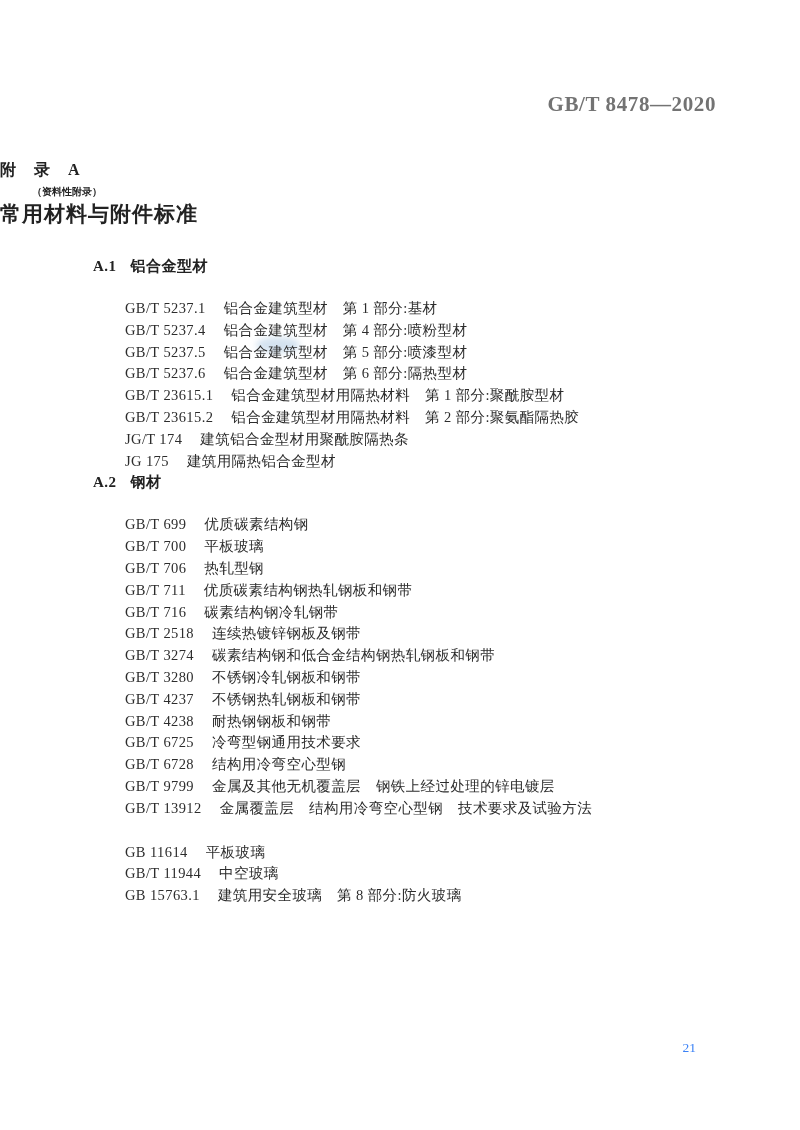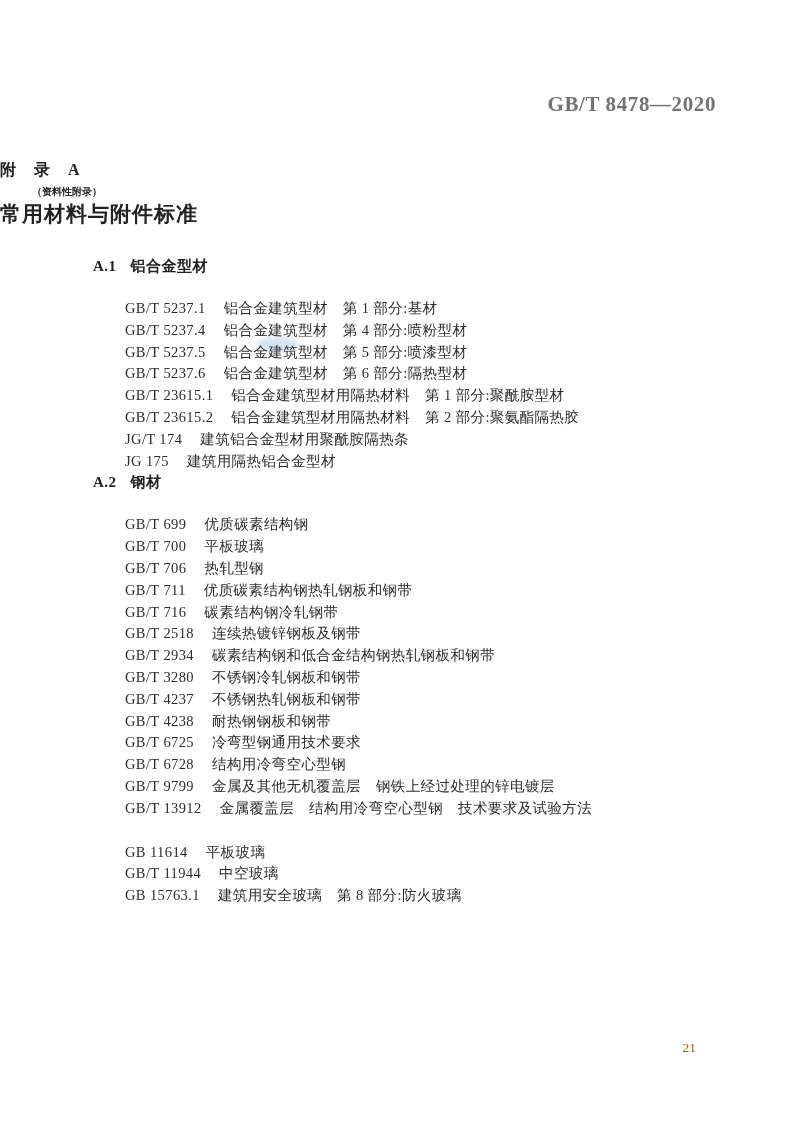--- a/index.html
+++ b/index.html
@@ -102,21 +102,21 @@
     border-radius: 50%;
     opacity: 0.5;
     filter: blur(3px);
     z-index: 1;
   }
   .page-number {
     position: absolute;
     top: 1040px;
     right: 104px;
     font-size: 13.5px;
-    color: #a16207;
+    color: #3b82f6;
     z-index: 2;
   }
 </style>
 </head>
 <body>
 
 <div class="page">
 
   <div class="header-code">GB/T 8478—2020</div>
 
@@ -144,21 +144,21 @@
       </section>
       <section class="section">
         <h2 class="sec-heading"><span class="sec-num">A.2</span><span class="sec-title">钢材</span></h2>
         <ul class="std-list">
           <li class="std-item"><span class="std-code">GB/T 699</span><span class="std-name">优质碳素结构钢</span></li>
           <li class="std-item"><span class="std-code">GB/T 700</span><span class="std-name">平板玻璃</span></li>
           <li class="std-item"><span class="std-code">GB/T 706</span><span class="std-name">热轧型钢</span></li>
           <li class="std-item"><span class="std-code">GB/T 711</span><span class="std-name">优质碳素结构钢热轧钢板和钢带</span></li>
           <li class="std-item"><span class="std-code">GB/T 716</span><span class="std-name">碳素结构钢冷轧钢带</span></li>
           <li class="std-item"><span class="std-code">GB/T 2518</span><span class="std-name">连续热镀锌钢板及钢带</span></li>
-          <li class="std-item"><span class="std-code">GB/T 2934</span><span class="std-name">碳素结构钢和低合金结构钢热轧钢板和钢带</span></li>
+          <li class="std-item"><span class="std-code">GB/T 3274</span><span class="std-name">碳素结构钢和低合金结构钢热轧钢板和钢带</span></li>
           <li class="std-item"><span class="std-code">GB/T 3280</span><span class="std-name">不锈钢冷轧钢板和钢带</span></li>
           <li class="std-item"><span class="std-code">GB/T 4237</span><span class="std-name">不锈钢热轧钢板和钢带</span></li>
           <li class="std-item"><span class="std-code">GB/T 4238</span><span class="std-name">耐热钢钢板和钢带</span></li>
           <li class="std-item"><span class="std-code">GB/T 6725</span><span class="std-name">冷弯型钢通用技术要求</span></li>
           <li class="std-item"><span class="std-code">GB/T 6728</span><span class="std-name">结构用冷弯空心型钢</span></li>
           <li class="std-item"><span class="std-code">GB/T 9799</span><span class="std-name">金属及其他无机覆盖层　钢铁上经过处理的锌电镀层</span></li>
           <li class="std-item"><span class="std-code">GB/T 13912</span><span class="std-name">金属覆盖层　结构用冷弯空心型钢　技术要求及试验方法</span></li>
         </ul>
       </section>
       <section class="section">

